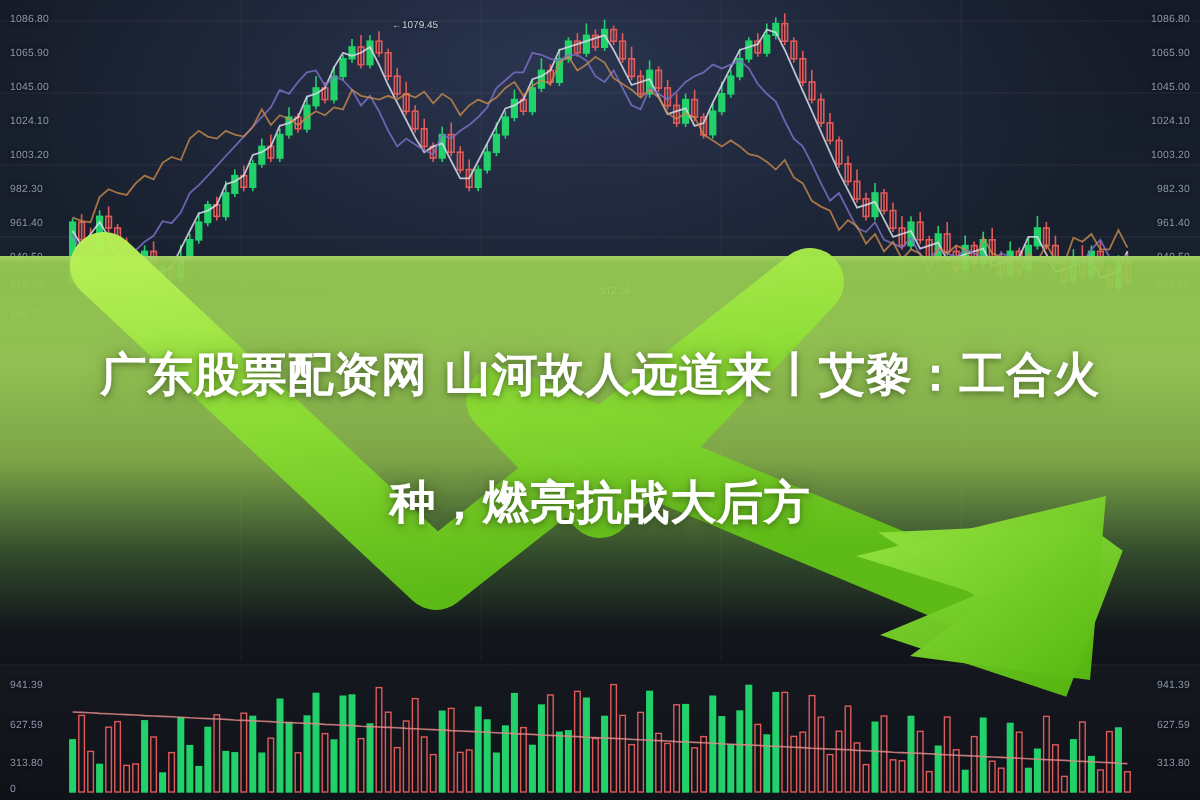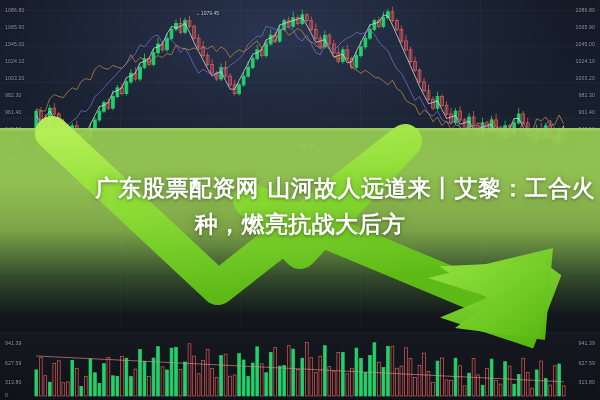--- a/index.html
+++ b/index.html
@@ -56,22 +56,22 @@
 
   
   .headline{
     position:absolute;left:0;top:170px;width:600px;
     text-align:center;color:#ffffff;
     font-size:23px;font-weight:700;line-height:36px;
     letter-spacing:0.4px;
     text-shadow:0 1px 3px rgba(40,60,20,.55), 0 0 10px rgba(60,90,30,.35);
     font-family:"DejaVu Sans","Liberation Sans",sans-serif;
   }
-  .headline .l1{display:block;padding:0 5px;text-align:right;}
-  .headline .l2{display:block;}
+  .headline .l1{display:block;padding:0 19px;}
+  .headline .l2{display:block;margin-top:28px;}
 
   
   .annot{position:absolute;font-size:5px;color:#c9d2e0;white-space:nowrap;
          text-shadow:0 0 2px #000;}
 </style>
 </head>
 <body>
 
 <div id="stage">
 

